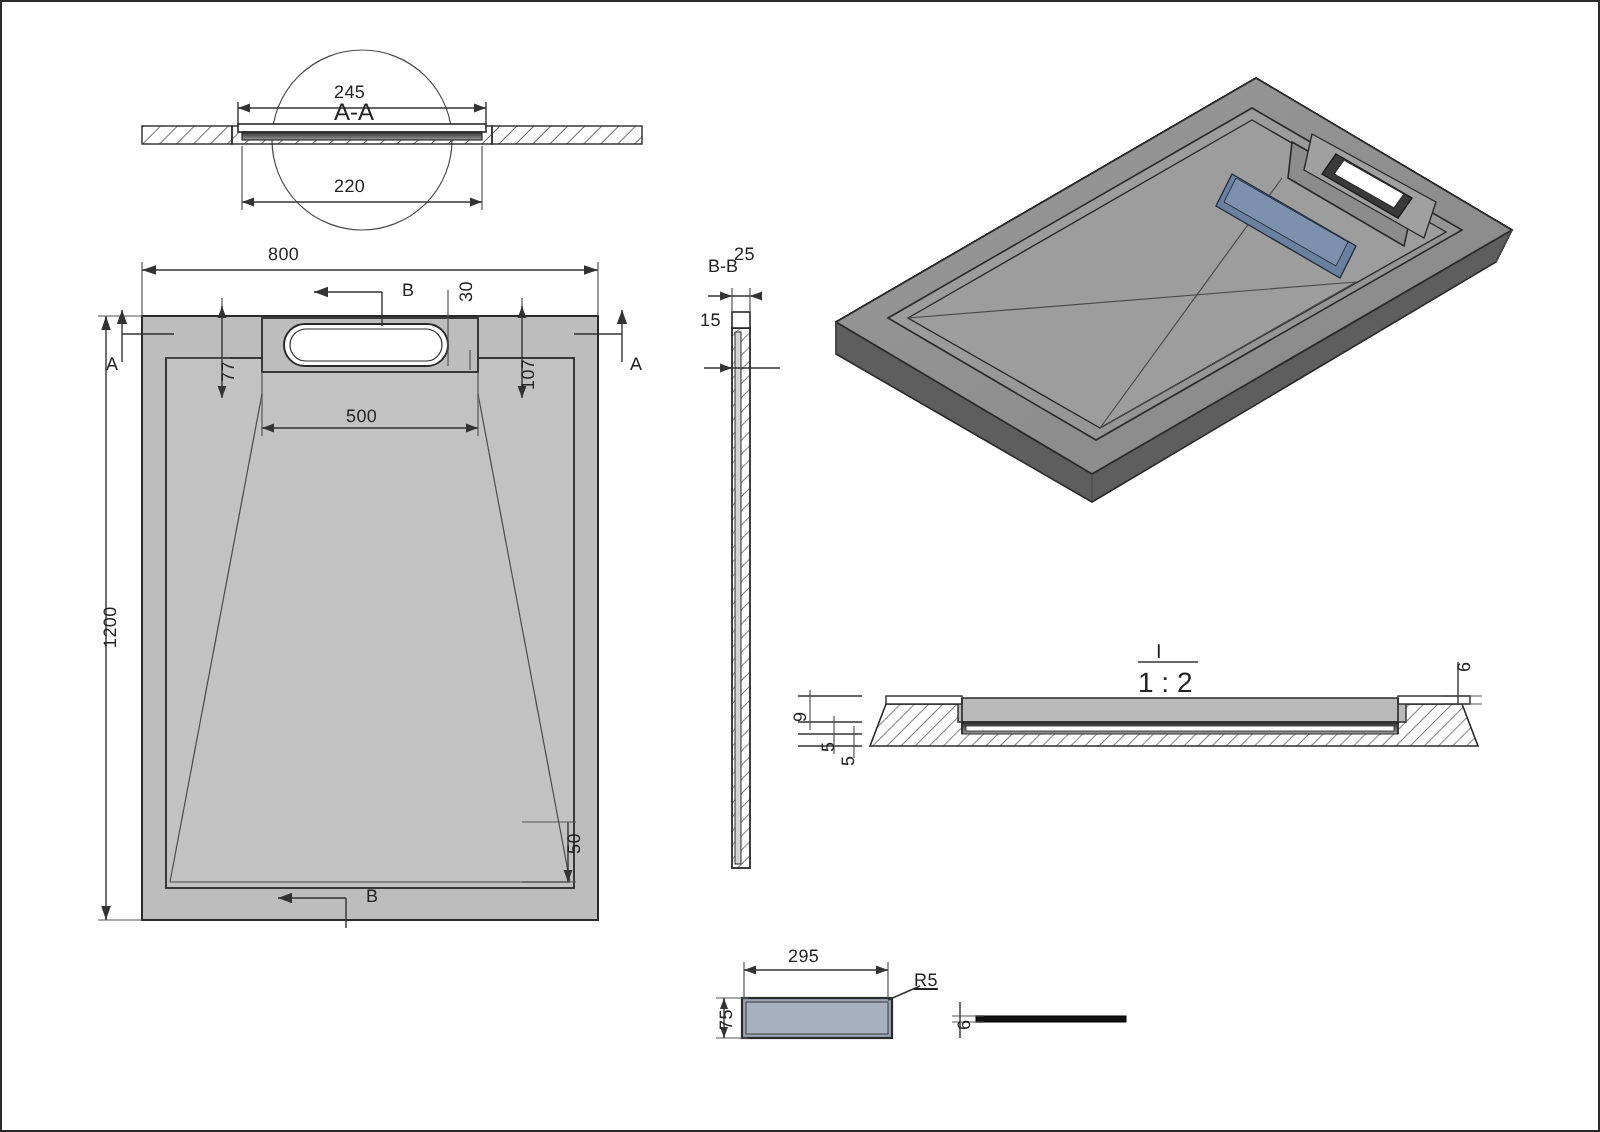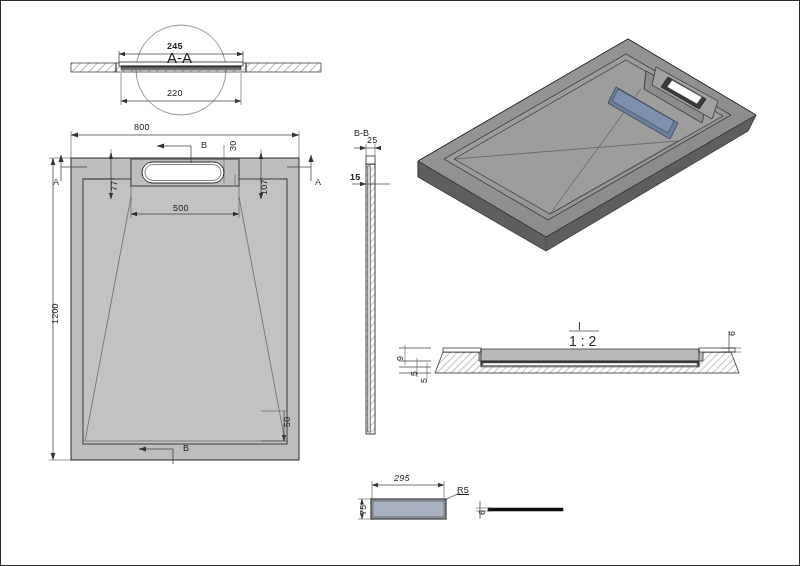--- a/index.html
+++ b/index.html
@@ -57,22 +57,22 @@
       <path class="dimline" d="M48,33 L172,33"></path>
       <path class="dimline" d="M48,30 L48,41 M172,30 L172,41"></path>
       <path d="M48,33 l6,-2.2 l0,4.4 z" fill="#333"></path>
       <path d="M172,33 l-6,-2.2 l0,4.4 z" fill="#333"></path>
 
       <path class="dimline" d="M50,80 L170,80"></path>
       <path class="extline" d="M50,52 L50,84 M170,52 L170,84"></path>
       <path d="M50,80 l6,-2.2 l0,4.4 z" fill="#333"></path>
       <path d="M170,80 l-6,-2.2 l0,4.4 z" fill="#333"></path>
     </svg>
-    <div class="lbl" style="left:96px;top:28px;font-size:15px;">A-A</div>
-    <div class="dim" style="left:96px;top:20px;font-weight:bold;">245</div>
+    <div class="lbl" style="left:96px;top:28px;font-size:12px;">A-A</div>
+    <div class="dim" style="left:96px;top:20px;">245</div>
     <div class="dim" style="left:96px;top:67px;text-align:right;">220</div>
   </div>
 
   <div class="vw" style="left:38px;top:118px;width:290px;height:360px;">
     <svg width="290" height="360">
 
       <rect x="32" y="39" width="228" height="302" fill="#bdbdbd" stroke="#2a2a2a" stroke-width="1"></rect>
 
       <rect x="44" y="60" width="204" height="265" fill="#c2c2c2" stroke="#2a2a2a" stroke-width=".9"></rect>
 
@@ -156,22 +156,22 @@
 
       <path class="dimline" d="M4,42 L30,42"></path>
       <path class="extline" d="M16,38 L16,50 M25,38 L25,50"></path>
       <path d="M16,42 l-6,-2.2 l0,4.4 z" fill="#333"></path>
       <path d="M25,42 l6,-2.2 l0,4.4 z" fill="#333"></path>
 
       <path class="dimline" d="M2,78 L40,78"></path>
       <path d="M16,78 l-6,-2.2 l0,4.4 z" fill="#333"></path>
     </svg>
     <div class="lbl" style="left:4px;top:22px;">B-B</div>
-    <div class="dim" style="left:17px;top:29px;">25</div>
-    <div class="dim" style="left:0px;top:66px;font-weight:bold;">15</div>
+    <div class="dim" style="left:17px;top:16px;">25</div>
+    <div class="dim" style="left:0px;top:49px;">15</div>
   </div>
 
   <div class="vw" style="left:405px;top:18px;width:360px;height:265px;">
     <svg width="360" height="265">
 
       <polygon points="12,142 222,20 350,96 342,112 140,232 12,158" fill="#5e5e5e" stroke="#2a2a2a" stroke-width=".8"></polygon>
 
       <polygon points="12,142 222,20 350,96 140,218" fill="url(#iso1)" stroke="#2a2a2a" stroke-width=".9"></polygon>
 
       <polygon points="38,140 220,35 325,96 142,201" fill="url(#iso2)" stroke="#2a2a2a" stroke-width=".8"></polygon>
@@ -244,19 +244,19 @@
       <path class="dimline" d="M6,36 L6,56"></path>
       <path class="extline" d="M2,36 L18,36 M2,56 L18,56"></path>
       <path d="M6,36 l-2,5.5 l4,0 z" fill="#333"></path>
       <path d="M6,56 l-2,-5.5 l4,0 z" fill="#333"></path>
 
       <rect x="132" y="45" width="75" height="3" fill="#111" stroke="#000" stroke-width=".5"></rect>
 
       <path class="dimline" d="M124,38 L124,56"></path>
       <path class="extline" d="M120,45 L136,45 M120,48 L136,48"></path>
     </svg>
-    <div class="dim" style="left:38px;top:10px;font-style:italic;">295</div>
+    <div class="dim" style="left:38px;top:10px;">295</div>
     <div class="dim" style="left:101px;top:22px;text-decoration:underline;">R5</div>
     <div class="dim v" style="left:2px;top:52px;transform:rotate(-90deg);">75</div>
     <div class="dim v" style="left:121px;top:52px;transform:rotate(-90deg);">6</div>
   </div>
 
 </div>
 
 </body></html>

